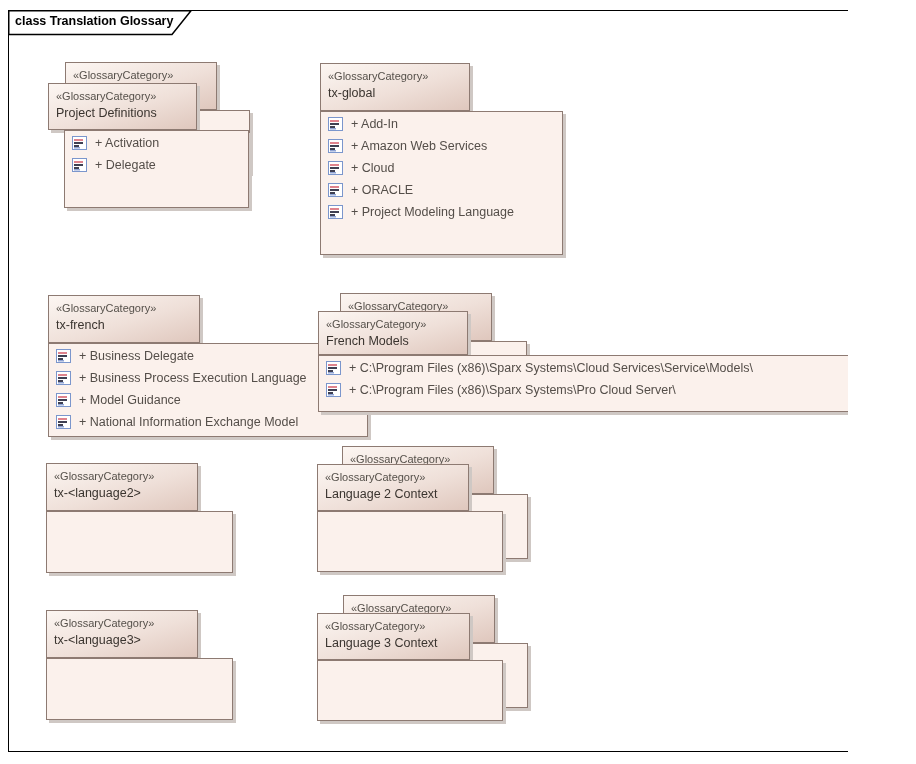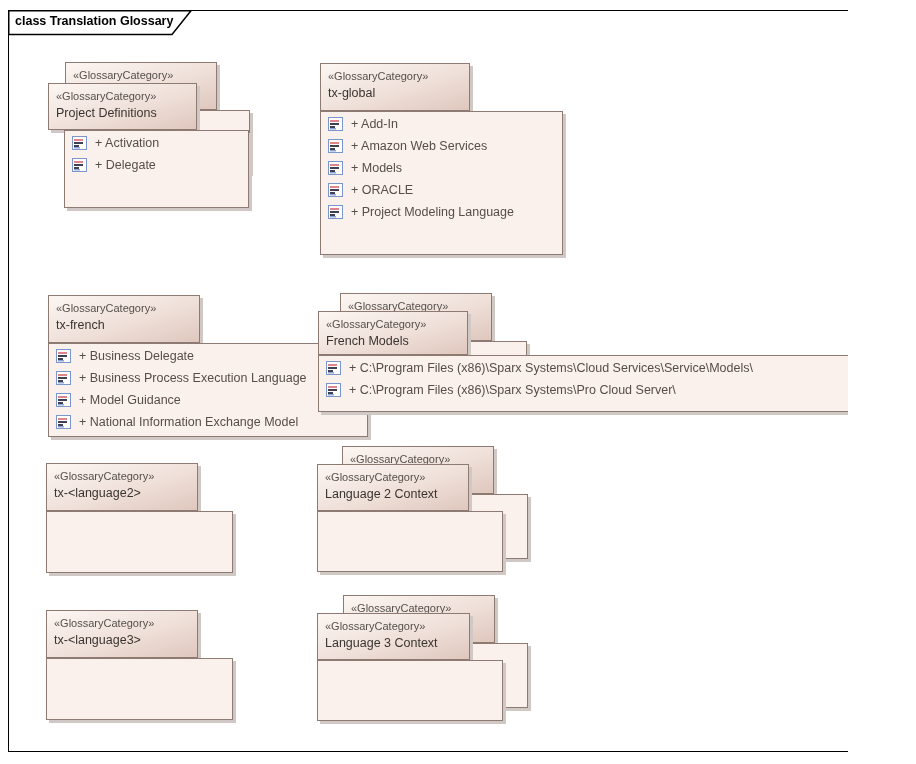--- a/index.html
+++ b/index.html
@@ -85,21 +85,21 @@
     <div class="attr-row">
       <span class="attr-icon"></span>
       <span class="attr-text">+ Add-In</span>
     </div>
     <div class="attr-row">
       <span class="attr-icon"></span>
       <span class="attr-text">+ Amazon Web Services</span>
     </div>
     <div class="attr-row">
       <span class="attr-icon"></span>
-      <span class="attr-text">+ Models</span>
+      <span class="attr-text">+ Cloud</span>
     </div>
     <div class="attr-row">
       <span class="attr-icon"></span>
       <span class="attr-text">+ ORACLE</span>
     </div>
     <div class="attr-row">
       <span class="attr-icon"></span>
       <span class="attr-text">+ Project Modeling Language</span>
     </div>
   </div>

